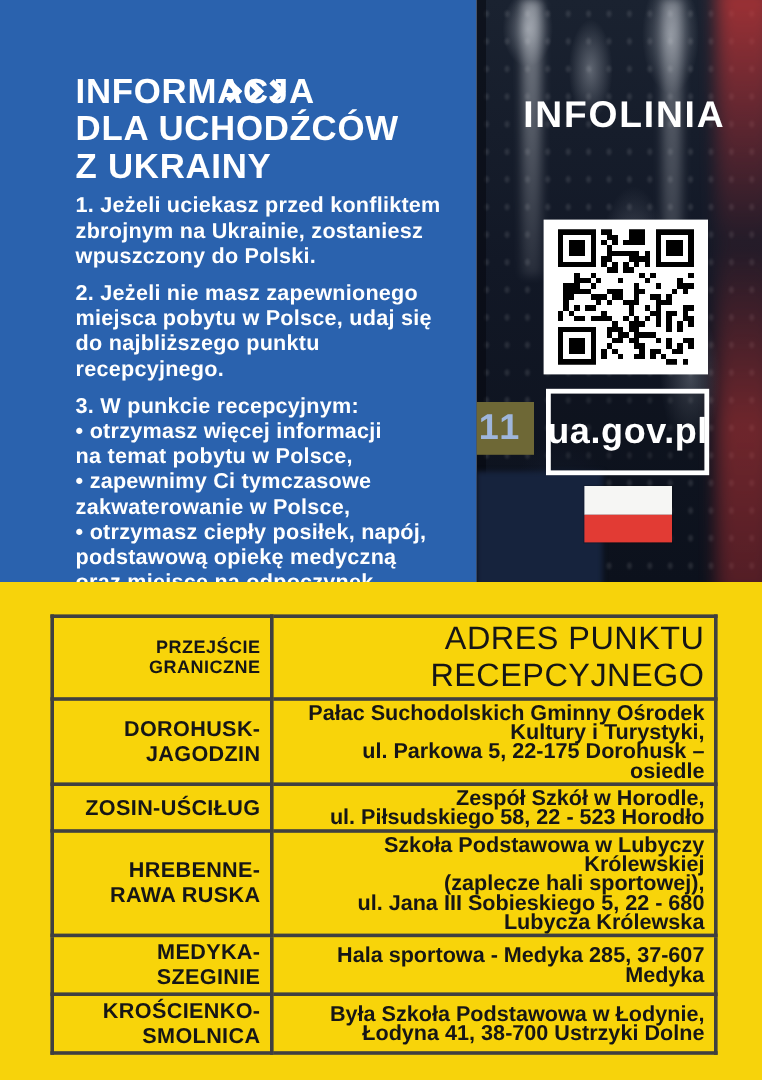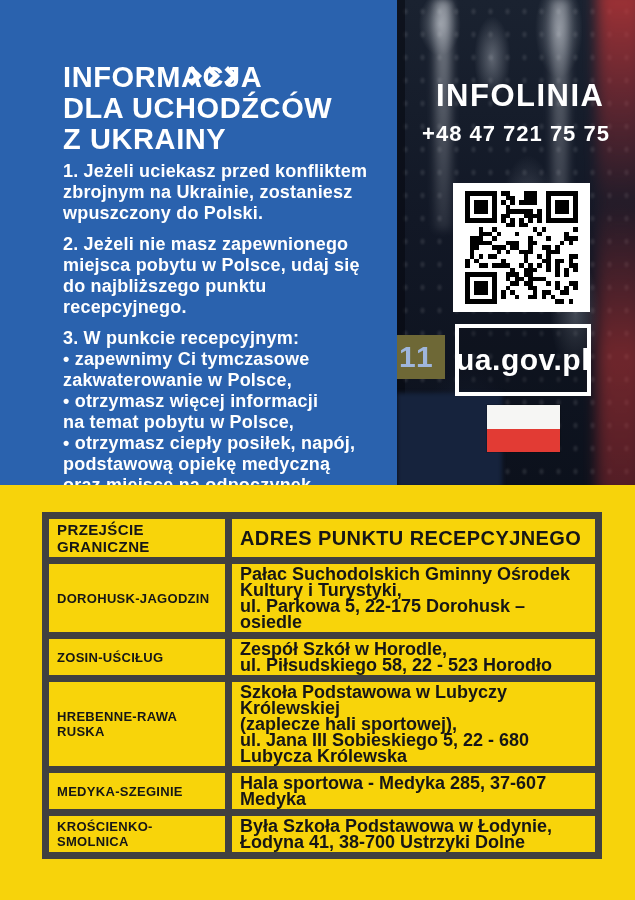--- a/index.html
+++ b/index.html
@@ -67,26 +67,26 @@
   .flag { position: absolute; left: 90px; top: 405px; width: 73px; height: 47px;
     box-shadow: 0 0 0 1px rgba(0,0,0,.15); }
   .flag .white-half { height: 50%; background: #F6F6F4; }
   .flag .red-half { height: 50%; background: #E23B34; }
 
   
   .yellow-section { position: absolute; left: 0; top: 485px; width: 635px; height: 415px;
     background: #F7D30B; padding: 27px 0 0 42px; z-index: 2; }
   table.reception { border-collapse: collapse; width: 553px; table-layout: fixed; }
   table.reception th, table.reception td {
-    border: 7px solid #404040; color: #161616; text-align: left; vertical-align: middle;
+    border: 3px solid #404040; color: #161616; text-align: right; vertical-align: middle;
     padding: 2px 8px; background: #F8D40A; }
   col.c1 { width: 183px; } col.c2 { width: 370px; }
   th.hdr-left { font-size: 15px; line-height: 17px; font-weight: bold; white-space: pre-line; letter-spacing: .4px; }
-  th.hdr-right { font-size: 20px; font-weight: bold; letter-spacing: .4px; }
-  td.crossing { font-size: 13px; font-weight: bold; letter-spacing: .3px; }
+  th.hdr-right { font-size: 27px; font-weight: normal; letter-spacing: .4px; }
+  td.crossing { font-size: 18px; font-weight: bold; letter-spacing: .3px; }
   td.addr { font-size: 18px; line-height: 16px; font-weight: bold; white-space: pre-line; }
   tr.h-41 { height: 41px; } tr.h-39 { height: 39px; } tr.h-37 { height: 37px; }
   tr.h-52 { height: 52px; } tr.h-30 { height: 30px; } tr.h-36 { height: 36px; }
 </style>
 </head>
 <body>
 
 <div class="poster">
 
   <div class="blue-panel">
@@ -98,41 +98,40 @@
       <span class="chev"></span>
       <span class="chev"></span>
     </div>
     <p class="para">1. Jeżeli uciekasz przed konfliktem
 zbrojnym na Ukrainie, zostaniesz
 wpuszczony do Polski.</p>
     <p class="para">2. Jeżeli nie masz zapewnionego
 miejsca pobytu w Polsce, udaj się
 do najbliższego punktu recepcyjnego.</p>
     <p class="para tight">3. W punkcie recepcyjnym:</p>
+    <p class="para tight">•  otrzymasz więcej informacji
+na temat pobytu w Polsce,</p>
     <p class="para tight">•  zapewnimy Ci tymczasowe
 zakwaterowanie w Polsce,</p>
-    <p class="para tight">•  otrzymasz więcej informacji
-na temat pobytu w Polsce,</p>
     <p class="para tight">•  otrzymasz ciepły posiłek, napój,
 podstawową opiekę medyczną
 oraz miejsce na odpoczynek.</p>
   </div>
 
   <div class="photo-panel">
     <div class="photo-edge"></div>
     <div class="birch b1"></div>
     <div class="birch b2"></div>
     <div class="red-stripe"></div>
     <div class="post-roof"></div>
     <div class="post-band">11</div>
     <div class="post-body"></div>
 
     <div class="right-info">
       <div class="infolinia">INFOLINIA</div>
-      <div class="phone">+48 47 721 75 75</div>
       <div class="qr-box">
         <svg id="qr-svg" xmlns="http://www.w3.org/2000/svg" shape-rendering="crispEdges" viewBox="0 0 25 25">
             <rect x="8" y="0" width="1" height="1" fill="#000"></rect>
             <rect x="9" y="0" width="1" height="1" fill="#000"></rect>
             <rect x="13" y="0" width="1" height="1" fill="#000"></rect>
             <rect x="14" y="0" width="1" height="1" fill="#000"></rect>
             <rect x="15" y="0" width="1" height="1" fill="#000"></rect>
             <rect x="9" y="1" width="1" height="1" fill="#000"></rect>
             <rect x="10" y="1" width="1" height="1" fill="#000"></rect>
             <rect x="13" y="1" width="1" height="1" fill="#000"></rect>

